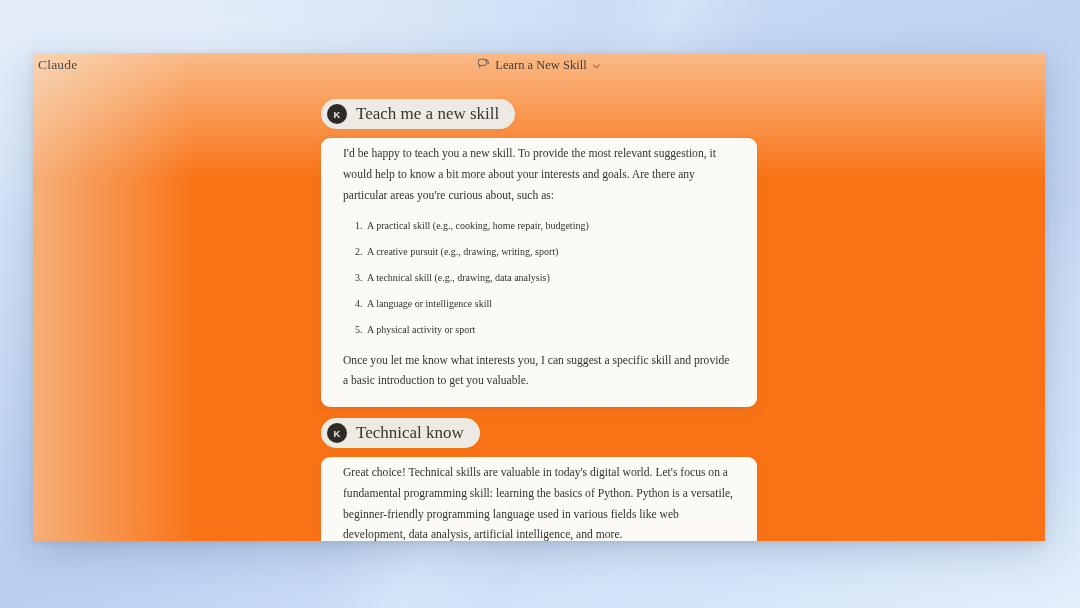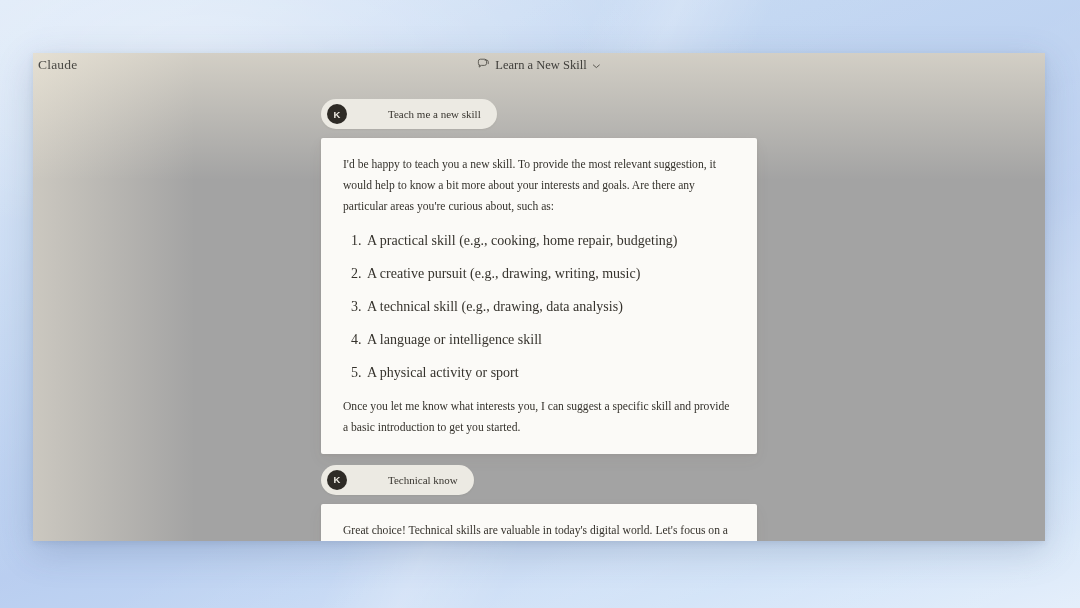--- a/index.html
+++ b/index.html
@@ -25,21 +25,21 @@
     pointer-events: none;
   }
 
   
   .app-window {
     position: absolute;
     left: 33px;
     top: 53px;
     width: 1012px;
     height: 488px;
-    background: #a3a3a3;
+    background: #f97316;
     overflow: hidden;
     box-shadow: 0 10px 34px rgba(60,80,120,0.22), 0 2px 6px rgba(60,80,120,0.12);
   }
   .app-window::after {
     content: "";
     position: absolute;
     inset: 0;
     pointer-events: none;
     background:
       linear-gradient(180deg, rgba(250,243,226,0.55) 0%, rgba(250,243,226,0.0) 26%),
@@ -116,45 +116,44 @@
     font-size: 9.5px;
     font-family: "Liberation Sans", sans-serif;
     font-weight: bold;
     display: flex;
     align-items: center;
     justify-content: center;
     flex: 0 0 auto;
     letter-spacing: 0;
   }
   .user-text {
-    font-size: 11px;
+    font-size: 17px;
     color: #38352f;
     white-space: nowrap;
-    margin-left: 32px;
   }
 
   
   .assistant-card {
     background: #fbfaf7;
-    border-radius: 2px;
-    padding: 17px 22px 15px 22px;
+    border-radius: 9px;
+    padding: 6px 22px 15px 22px;
     box-shadow: 0 1px 3px rgba(90,80,60,0.09), 0 6px 16px rgba(90,80,60,0.05);
     margin-bottom: 4px;
   }
   .assistant-card p {
     margin: 0 0 11px 0;
     font-size: 11.6px;
     line-height: 1.79;
     color: #35322c;
   }
   .assistant-card p:last-child { margin-bottom: 0; }
   .assistant-card ol {
     margin: 0 0 11px 0;
     padding-left: 22px;
-    font-size: 14px;
+    font-size: 10px;
     line-height: 1.79;
     color: #35322c;
   }
   .assistant-card ol li {
     margin-bottom: 8px;
     padding-left: 2px;
   }
   .assistant-card ol li:last-child { margin-bottom: 12px; }
 </style>
 </head>
@@ -190,26 +189,26 @@
         <div class="user-bubble">
           <span class="avatar">K</span>
           <span class="user-text">Teach me a new skill</span>
         </div>
       </div>
 
       <div class="assistant-card">
         <p>I'd be happy to teach you a new skill. To provide the most relevant suggestion, it would help to know a bit more about your interests and goals. Are there any particular areas you're curious about, such as:</p>
         <ol>
           <li>A practical skill (e.g., cooking, home repair, budgeting)</li>
-          <li>A creative pursuit (e.g., drawing, writing, music)</li>
+          <li>A creative pursuit (e.g., drawing, writing, sport)</li>
           <li>A technical skill (e.g., drawing, data analysis)</li>
           <li>A language or intelligence skill</li>
           <li>A physical activity or sport</li>
         </ol>
-        <p>Once you let me know what interests you, I can suggest a specific skill and provide a basic introduction to get you started.</p>
+        <p>Once you let me know what interests you, I can suggest a specific skill and provide a basic introduction to get you valuable.</p>
       </div>
 
       <div class="user-row">
         <div class="user-bubble">
           <span class="avatar">K</span>
           <span class="user-text">Technical know</span>
         </div>
       </div>
 
       <div class="assistant-card">

